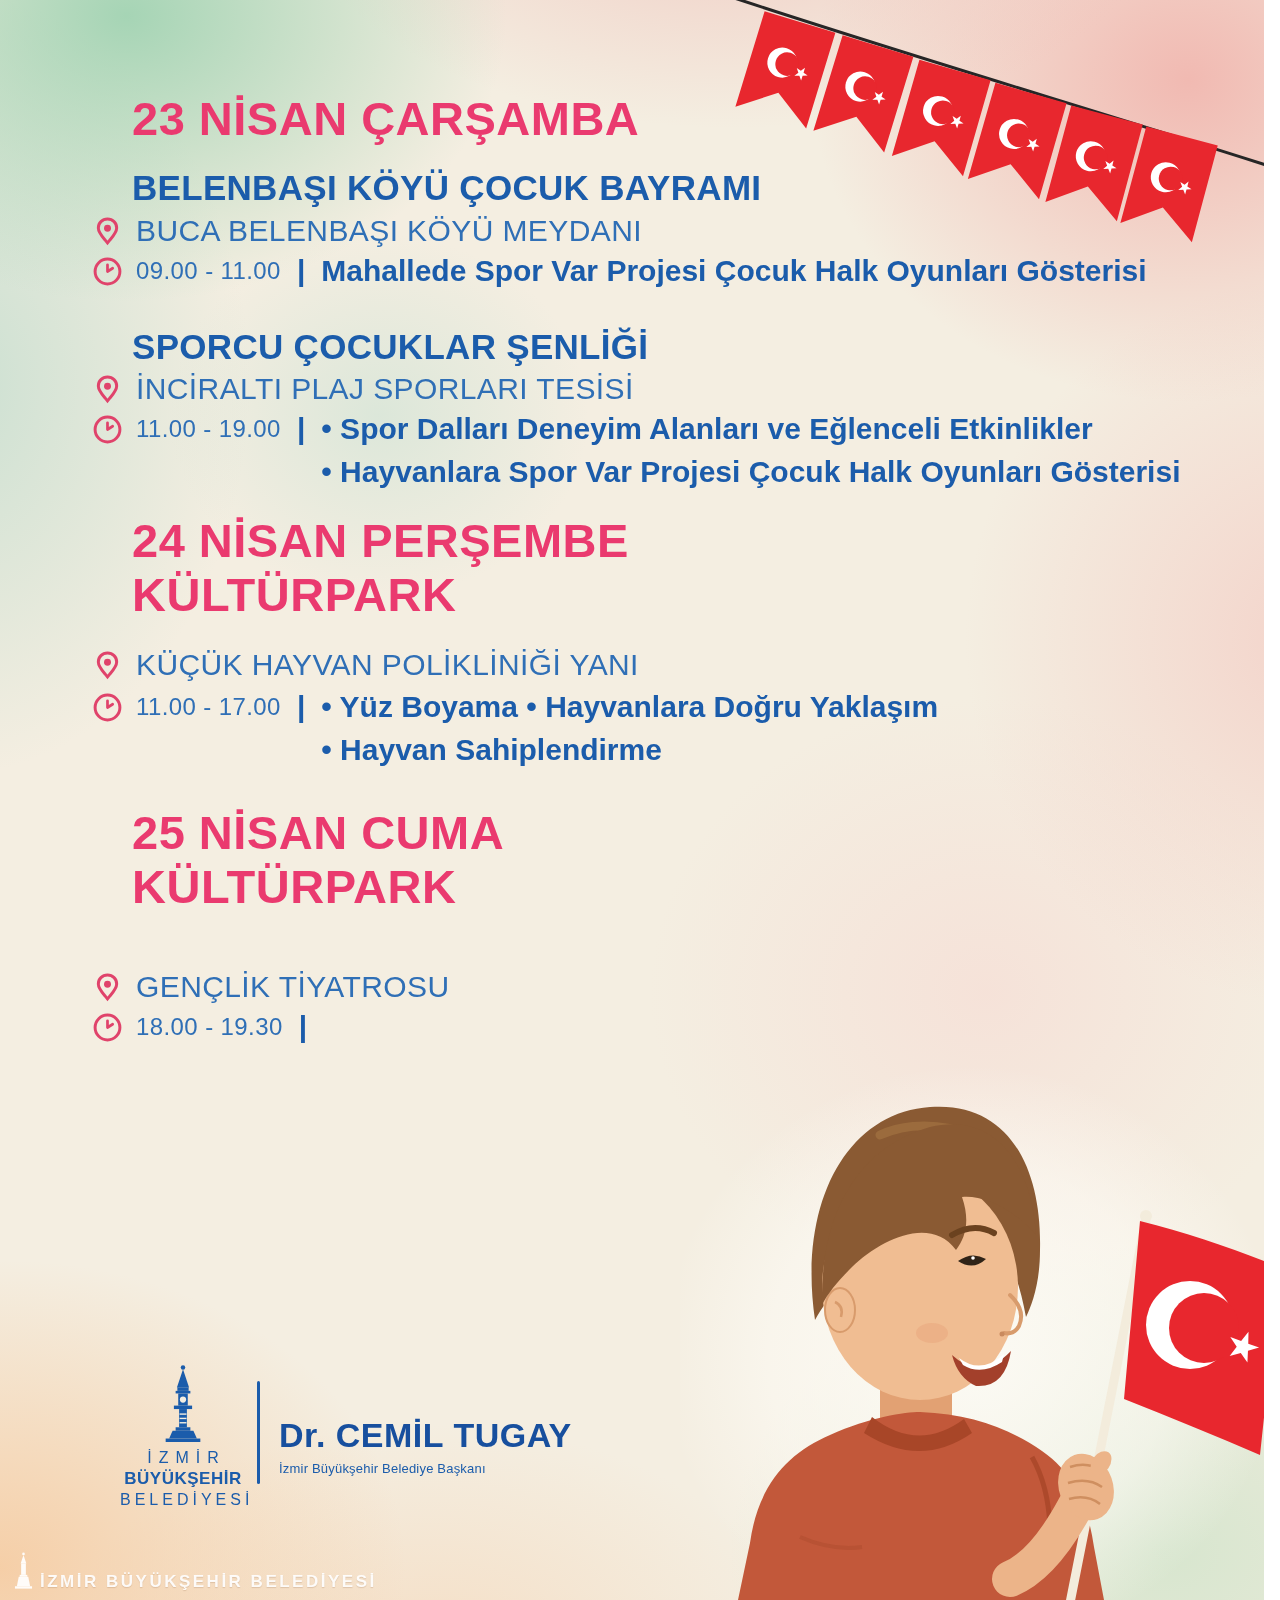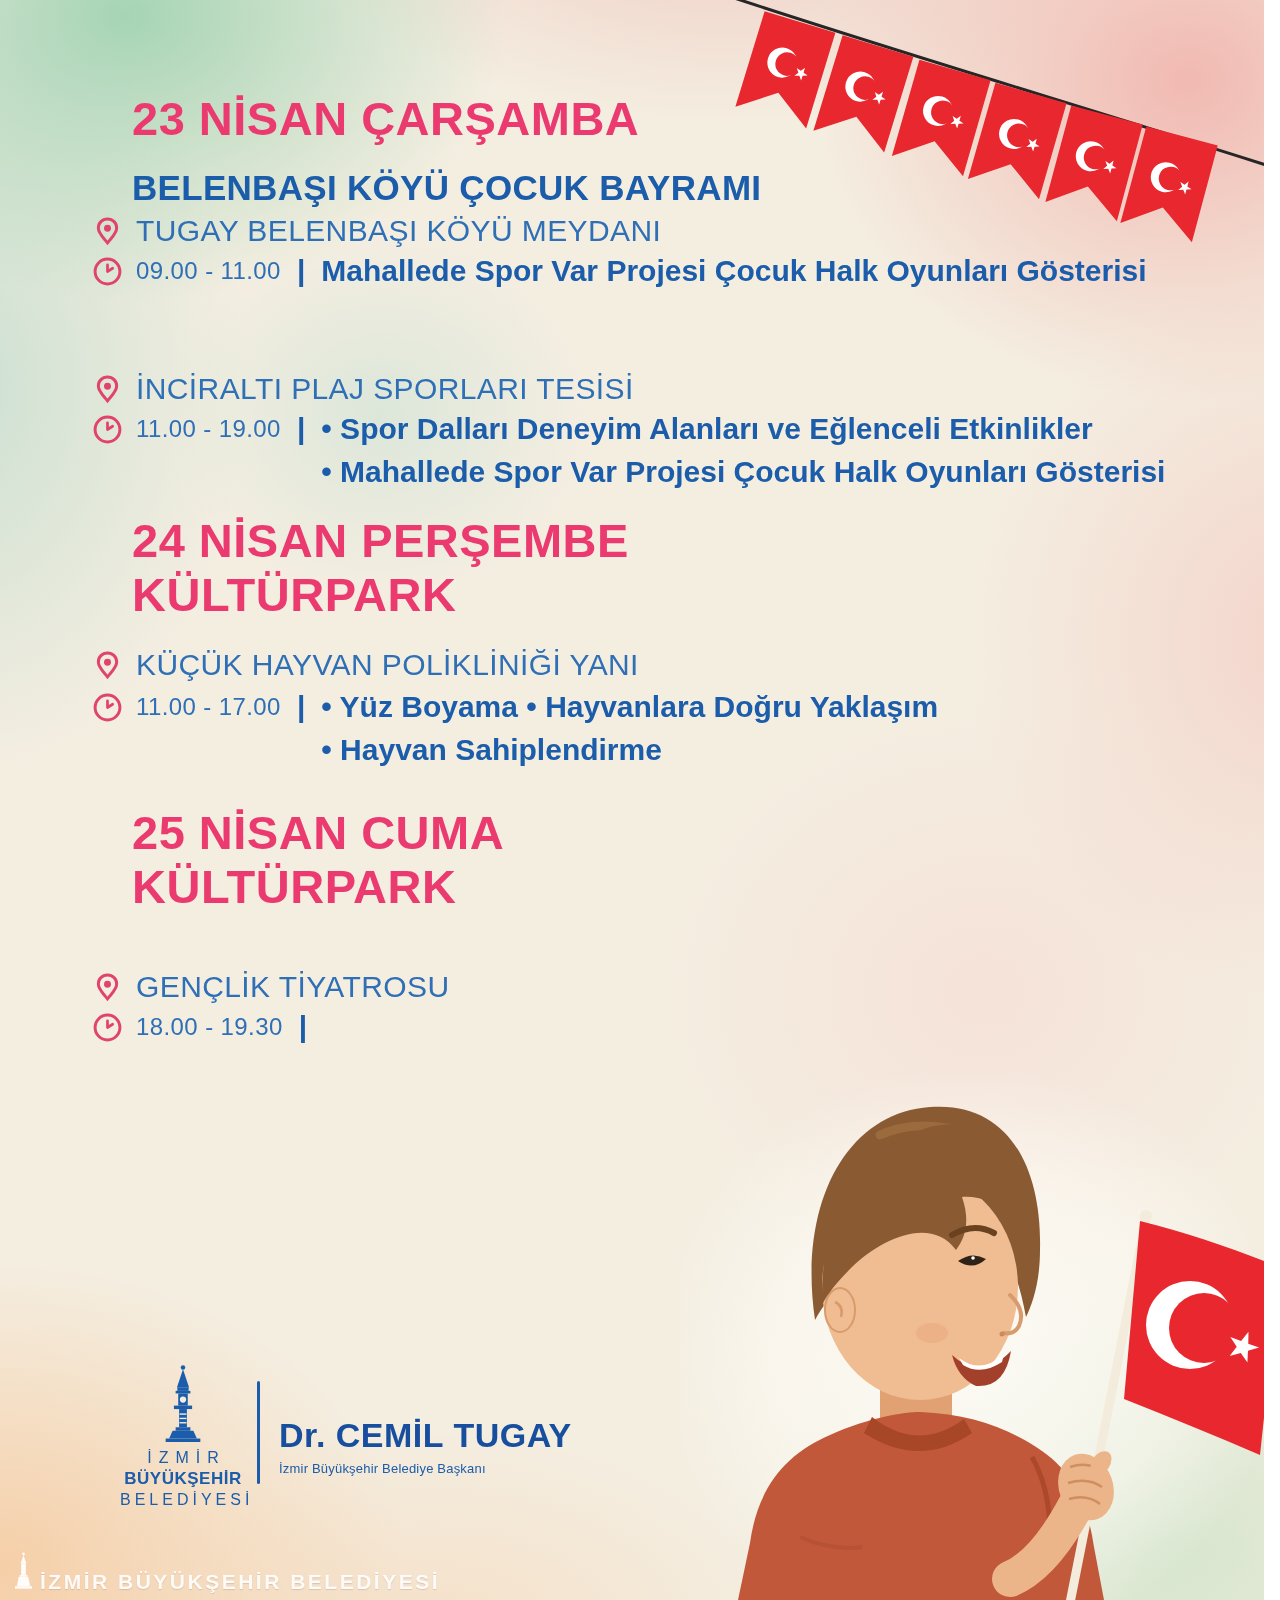--- a/index.html
+++ b/index.html
@@ -38,21 +38,21 @@
   .logo-block{position:absolute;left:116px;top:1364px;width:134px;text-align:center;color:#1b5cab;}
   .logo-l1{font-size:16px;letter-spacing:7px;padding-left:7px;margin-top:3px;}
   .logo-l2{font-size:17px;font-weight:700;letter-spacing:.5px;margin-top:2px;}
   .logo-l3{font-size:16px;letter-spacing:4px;padding-left:4px;margin-top:2px;}
   .divider{position:absolute;left:257px;top:1381px;width:3px;height:103px;background:#1b5cab;border-radius:2px;}
   .mayor{position:absolute;left:279px;top:1416px;}
   .mayor-name{font-size:34px;font-weight:700;color:#174f9e;letter-spacing:.5px;white-space:nowrap;}
   .mayor-title{font-size:13px;color:#1b5cab;margin-top:6px;letter-spacing:.2px;white-space:nowrap;}
   .watermark{position:absolute;left:14px;top:1552px;display:flex;align-items:flex-end;gap:7px;
              color:rgba(255,255,255,.92);}
-  .wm-text{font-size:21px;font-weight:700;letter-spacing:2.5px;line-height:20px;
+  .wm-text{font-size:17px;font-weight:700;letter-spacing:2.5px;line-height:20px;
            text-shadow:0 1px 1px rgba(150,110,80,.25);white-space:nowrap;}
   .bunting{position:absolute;left:700px;top:-4px;}
   .boy{position:absolute;left:680px;top:1055px;}
 </style>
 </head>
 <body>
 
 <div class="poster">
 
   <svg class="bunting" width="580" height="270" viewBox="0 0 580 270">
@@ -134,54 +134,55 @@
     <span>23 NİSAN ÇARŞAMBA</span>
   </div>
 
   <div class="h-event" style="top:167px">BELENBAŞI KÖYÜ ÇOCUK BAYRAMI</div>
 
   <div class="row" style="top:212px">
     <svg class="icon" viewBox="0 0 24 24">
       <path d="M12 2.4c-4.1 0-7.1 3-7.1 6.9 0 3.4 2.7 6.3 5.5 9.6l1.6 1.9 1.6-1.9c2.8-3.3 5.5-6.2 5.5-9.6 0-3.9-3-6.9-7.1-6.9z" fill="none" stroke="#e0436b" stroke-width="2.3"></path>
       <circle cx="12" cy="9.4" r="2.7" fill="#e0436b"></circle>
     </svg>
-    <span class="loc-text">TUGAY BELENBAŞI KÖYÜ MEYDANI</span>
+    <span class="loc-text">BUCA BELENBAŞI KÖYÜ MEYDANI</span>
   </div>
 
   <div class="row" style="top:252px">
     <svg class="icon" viewBox="0 0 24 24">
       <circle cx="12" cy="12" r="9.6" fill="none" stroke="#e0436b" stroke-width="2.3"></circle>
       <path d="M12 6.8 V12 M12 12 L16 9.5" fill="none" stroke="#e0436b" stroke-width="2.1" stroke-linecap="round"></path>
     </svg>
     <span class="time">09.00 - 11.00</span>
     <span class="pipe">|</span>
     <div class="desc">
       <span class="desc-line">Mahallede Spor Var Projesi Çocuk Halk Oyunları Gösterisi</span>
     </div>
   </div>
 
+  <div class="h-event" style="top:326px">SPORCU ÇOCUKLAR ŞENLİĞİ</div>
 
   <div class="row" style="top:370px">
     <svg class="icon" viewBox="0 0 24 24">
       <path d="M12 2.4c-4.1 0-7.1 3-7.1 6.9 0 3.4 2.7 6.3 5.5 9.6l1.6 1.9 1.6-1.9c2.8-3.3 5.5-6.2 5.5-9.6 0-3.9-3-6.9-7.1-6.9z" fill="none" stroke="#e0436b" stroke-width="2.3"></path>
       <circle cx="12" cy="9.4" r="2.7" fill="#e0436b"></circle>
     </svg>
     <span class="loc-text">İNCİRALTI PLAJ SPORLARI TESİSİ</span>
   </div>
 
   <div class="row" style="top:410px">
     <svg class="icon" viewBox="0 0 24 24">
       <circle cx="12" cy="12" r="9.6" fill="none" stroke="#e0436b" stroke-width="2.3"></circle>
       <path d="M12 6.8 V12 M12 12 L16 9.5" fill="none" stroke="#e0436b" stroke-width="2.1" stroke-linecap="round"></path>
     </svg>
     <span class="time">11.00 - 19.00</span>
     <span class="pipe">|</span>
     <div class="desc">
       <span class="desc-line">• Spor Dalları Deneyim Alanları ve Eğlenceli Etkinlikler</span>
-      <span class="desc-line">• Mahallede Spor Var Projesi Çocuk Halk Oyunları Gösterisi</span>
+      <span class="desc-line">• Hayvanlara Spor Var Projesi Çocuk Halk Oyunları Gösterisi</span>
     </div>
   </div>
 
   <div class="h-date" style="top:514px">
     <span>24 NİSAN PERŞEMBE</span>
     <span>KÜLTÜRPARK</span>
   </div>
 
   <div class="row" style="top:646px">
     <svg class="icon" viewBox="0 0 24 24">

